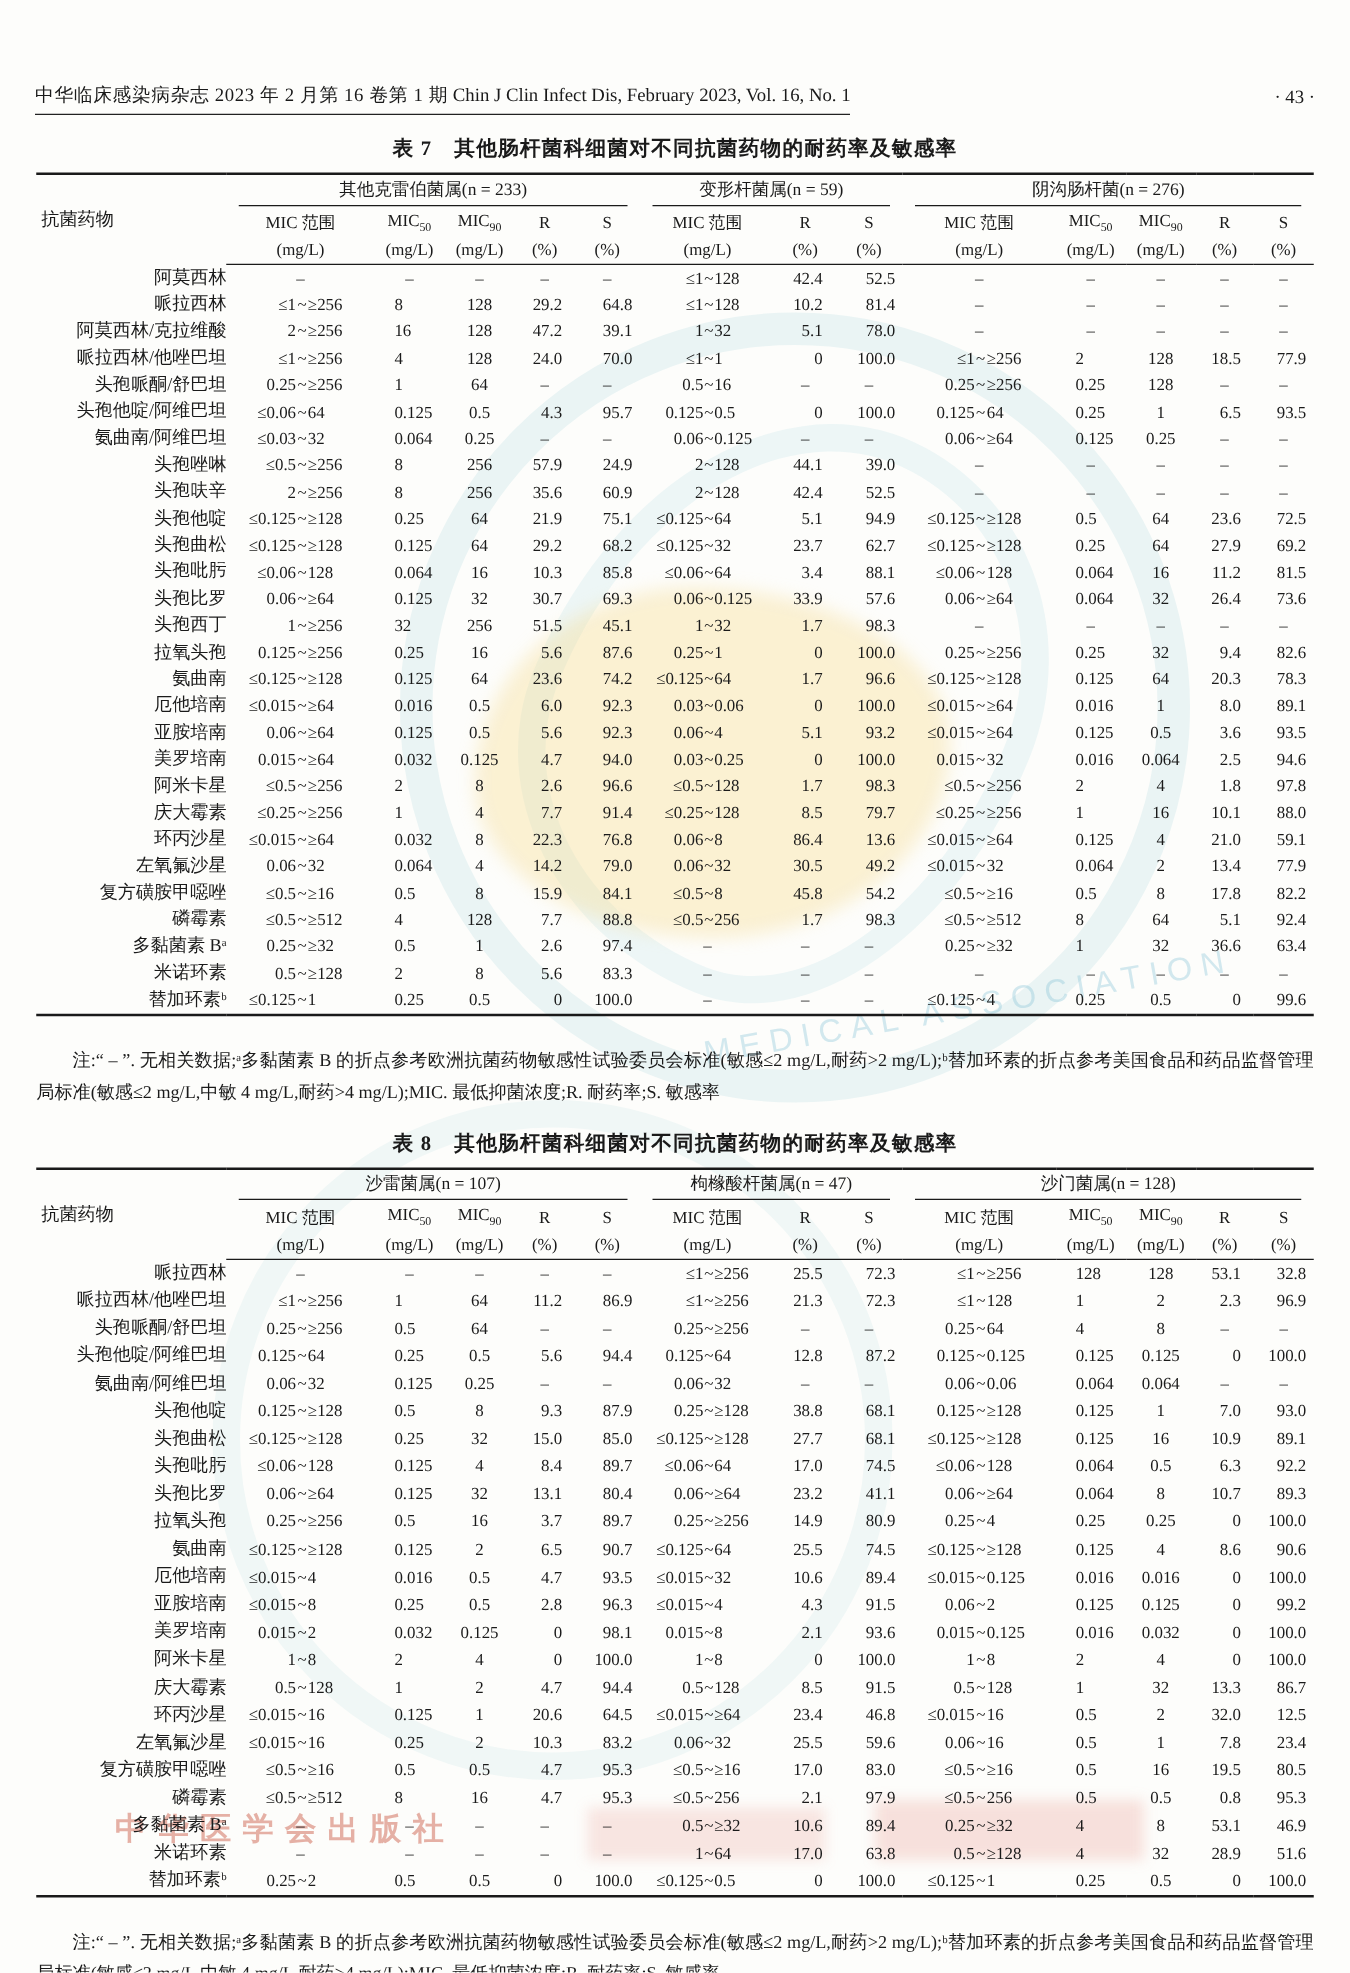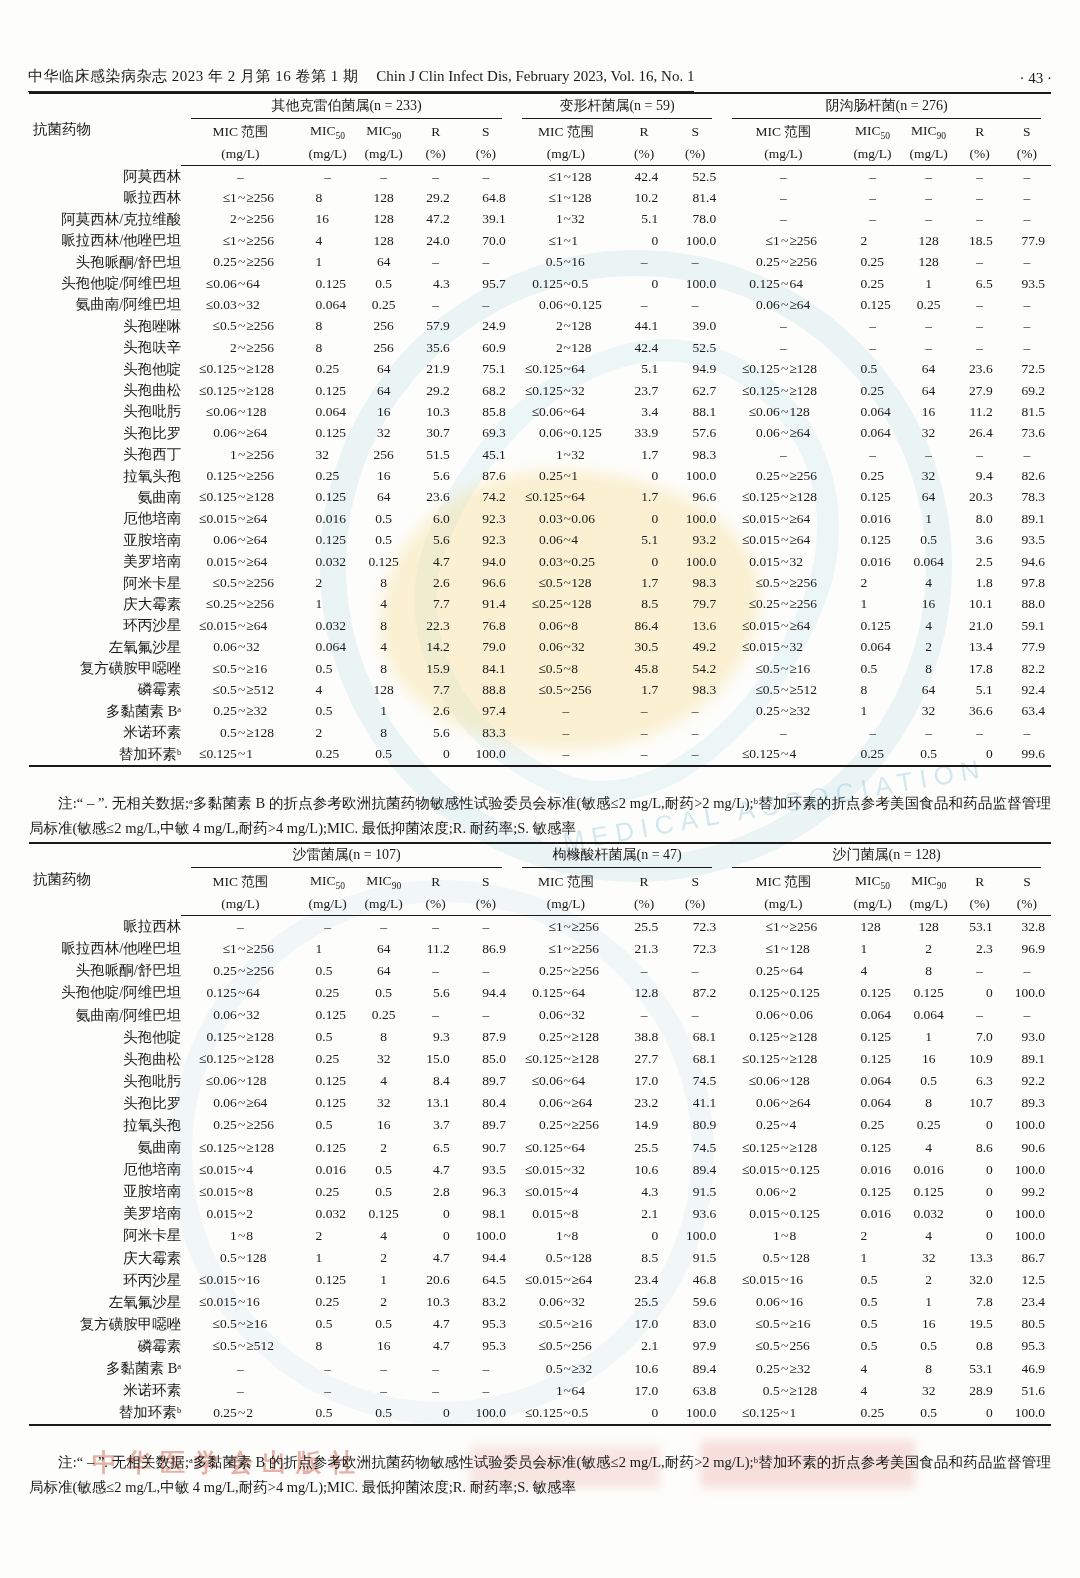--- a/index.html
+++ b/index.html
@@ -21,21 +21,21 @@
   .wm-seal{left:92px;top:1446px;color:rgba(202,92,72,0.48);font-size:25px;letter-spacing:9px;
            font-weight:bold;filter:blur(0.5px);}
   .wm-pink1{left:470px;top:1446px;width:190px;height:42px;background:rgba(228,122,110,0.18);filter:blur(5px);}
   .wm-pink2{left:700px;top:1440px;width:215px;height:48px;background:rgba(228,122,110,0.22);filter:blur(5px);}
   
   .content{position:relative;z-index:1;}
   .page-header{display:flex;justify-content:space-between;align-items:flex-end;
                margin:24px 28px 0 28px;font-size:15px;}
   .ph-left{border-bottom:1.6px solid #222;padding-bottom:5px;}
   .ph-cn{letter-spacing:0.5px;}
-  .ph-en{margin-left:14px;}
+  .ph-en{}
   .ph-right{padding-bottom:5px;margin-top:46px;}
   .tbl-title{text-align:center;font-weight:bold;font-size:16.5px;margin:16px 0 8px 0;letter-spacing:1px;}
   table.datatable{width:1022px;margin:0 auto;border-collapse:collapse;table-layout:fixed;
                   font-size:13.5px;border-top:2.6px solid #1a1a1a;border-bottom:2.6px solid #1a1a1a;}
   thead th{font-weight:normal;text-align:center;vertical-align:middle;padding:0;font-size:13.5px;}
   tr.grow th{height:27px;}
   tr.lrow th{height:22px;}
   tr.urow th{height:22px;border-bottom:1.6px solid #1a1a1a;}
   th.drug-h{text-align:left;padding-left:4px;font-size:14.5px;}
   .grpline{border-bottom:1.2px solid #1a1a1a;padding-bottom:3px;margin:0 10px;font-size:14px;}
@@ -69,20 +69,21 @@
 <div class="content">
 
   <div class="page-header">
     <div class="ph-left">
       <span class="ph-cn">中华临床感染病杂志 2023 年 2 月第 16 卷第 1 期</span>
       <span class="ph-en">Chin J Clin Infect Dis, February 2023, Vol. 16, No. 1</span>
     </div>
     <div class="ph-right">· 43 ·</div>
   </div>
 
+  <div class="tbl-title">表 7　其他肠杆菌科细菌对不同抗菌药物的耐药率及敏感率</div>
 
   <table class="datatable t7">
     <colgroup>
       <col style="width:152px">
         <col style="width:118px">
         <col style="width:56px">
         <col style="width:56px">
       <col style="width:48px">
         <col style="width:52px">
         <col style="width:108px">
@@ -585,20 +586,21 @@
           <td class="m50">0.25</td>
           <td class="m90">0.5</td>
           <td class="rv">0</td>
           <td class="sv">99.6</td>
         </tr>
       </tbody>
   </table>
 
   <p class="footnote">注:“ – ”. 无相关数据;ᵃ多黏菌素 B 的折点参考欧洲抗菌药物敏感性试验委员会标准(敏感≤2 mg/L,耐药&gt;2 mg/L);ᵇ替加环素的折点参考美国食品和药品监督管理局标准(敏感≤2 mg/L,中敏 4 mg/L,耐药&gt;4 mg/L);MIC. 最低抑菌浓度;R. 耐药率;S. 敏感率</p>
 
+  <div class="tbl-title">表 8　其他肠杆菌科细菌对不同抗菌药物的耐药率及敏感率</div>
 
   <table class="datatable t8">
     <colgroup>
       <col style="width:152px">
         <col style="width:118px">
         <col style="width:56px">
         <col style="width:56px">
       <col style="width:48px">
         <col style="width:52px">
         <col style="width:108px">

